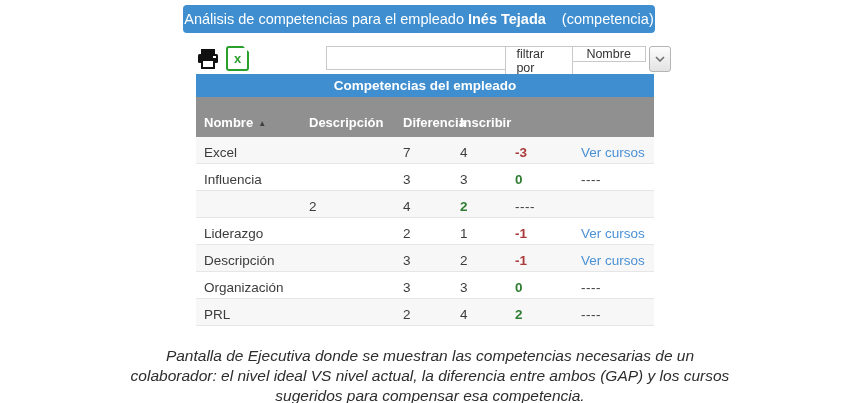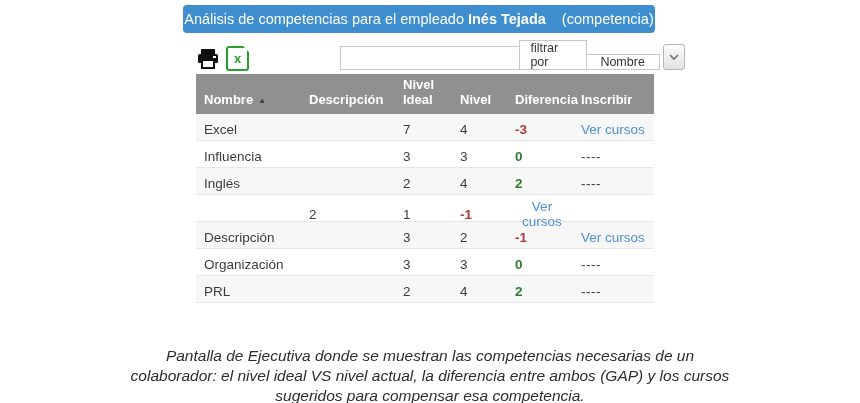--- a/index.html
+++ b/index.html
@@ -12,21 +12,21 @@
   .banner b{font-weight:bold;margin:0 16px 0 4px;}
   .banner span{white-space:pre;}
 
   
   .toolbar{position:absolute;left:196px;top:45px;width:458px;height:27px;display:flex;align-items:center;}
   .icon-btn{cursor:pointer;display:inline-flex;align-items:center;justify-content:center;}
   .print-ic{width:24px;height:22px;margin-right:6px;}
   .excel-ic{position:relative;width:19px;height:21px;border:2px solid #2aa02c;border-radius:3px;background:#fff;
     color:#2aa02c;font-weight:bold;font-size:13px;display:flex;align-items:center;justify-content:center;}
   .excel-ic .fold{position:absolute;top:-2px;right:-2px;width:0;height:0;border-top:6px solid #fff;border-left:6px solid transparent;}
-  .filter-group{position:absolute;left:144px;top:1px;display:flex;align-items:flex-end;height:24px;}
+  .filter-group{position:absolute;left:130px;top:1px;display:flex;align-items:flex-start;height:24px;}
   .filter-input{width:186px;height:22px;border:1px solid #c9c9c9;outline:none;font-size:12.5px;padding:0 4px;box-sizing:content-box;}
   .filter-cell{border:1px solid #c9c9c9;margin-left:-1px;display:flex;align-items:center;justify-content:center;
     font-size:12.5px;color:#333;background:#fff;padding:0 10px;}
   .combo-btn{width:22px;height:24px;margin-left:3px;border:1px solid #b5b5b5;border-radius:3px;
     background:linear-gradient(#fdfdfd,#e2e2e2);display:flex;align-items:center;justify-content:center;cursor:pointer;}
   .combo-btn svg{display:block;}
 
   
   .tablewrap{position:absolute;left:196px;top:74px;width:458px;}
   .tbl-title{height:23px;background:#3e8ed0;color:#fff;font-weight:bold;font-size:13.5px;
@@ -79,29 +79,28 @@
       <span class="filter-cell" style="min-width:52px;">Nombre</span>
       <span class="combo-btn">
         <svg width="10" height="6" viewBox="0 0 10 6">
             <path d="M1 1 L5 5 L9 1" stroke="#6e6e6e" stroke-width="1.6" fill="none"></path>
           </svg>
       </span>
     </span>
   </div>
 
   <div class="tablewrap">
+    <div class="tbl-title">Competencias del empleado</div>
 
     <div class="grid thead">
       <div class="th">
         <span>Nombre</span>
         <span class="sort-arrow">▲</span>
       </div>
       <div class="th">Descripción</div>
-      <div class="th">Nivel Ideal</div>
-      <div class="th">Nivel</div>
       <div class="th">Diferencia</div>
       <div class="th">Inscribir</div>
     </div>
 
     <div>
         <div class="grid row odd">
       <div class="td name-link">Excel</div>
       <div class="td"></div>
       <div class="td">7</div>
       <div class="td">4</div>
@@ -110,28 +109,28 @@
     </div>
         <div class="grid row">
       <div class="td name-link">Influencia</div>
       <div class="td"></div>
       <div class="td">3</div>
       <div class="td">3</div>
       <div class="td diff pos">0</div>
       <div class="td ins">----</div>
     </div>
         <div class="grid row odd">
-      <div class="td name-link">Inglés</div>
       <div class="td"></div>
       <div class="td">2</div>
       <div class="td">4</div>
       <div class="td diff pos">2</div>
       <div class="td ins">----</div>
     </div>
         <div class="grid row">
+      <div class="td name-link">Liderazgo</div>
       <div class="td"></div>
       <div class="td">2</div>
       <div class="td">1</div>
       <div class="td diff neg">-1</div>
       <div class="td ins link">Ver cursos</div>
     </div>
         <div class="grid row odd">
       <div class="td name-link">Descripción</div>
       <div class="td"></div>
       <div class="td">3</div>

